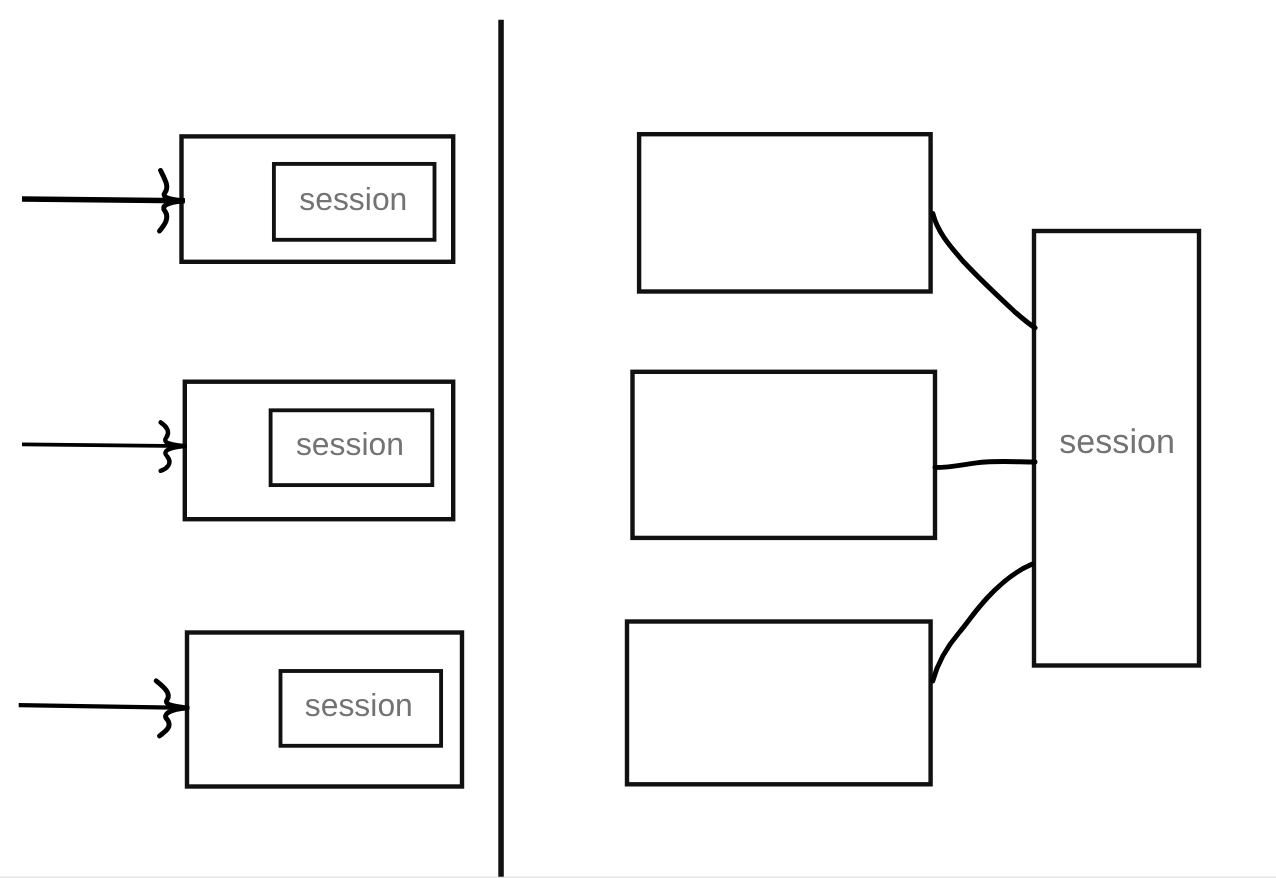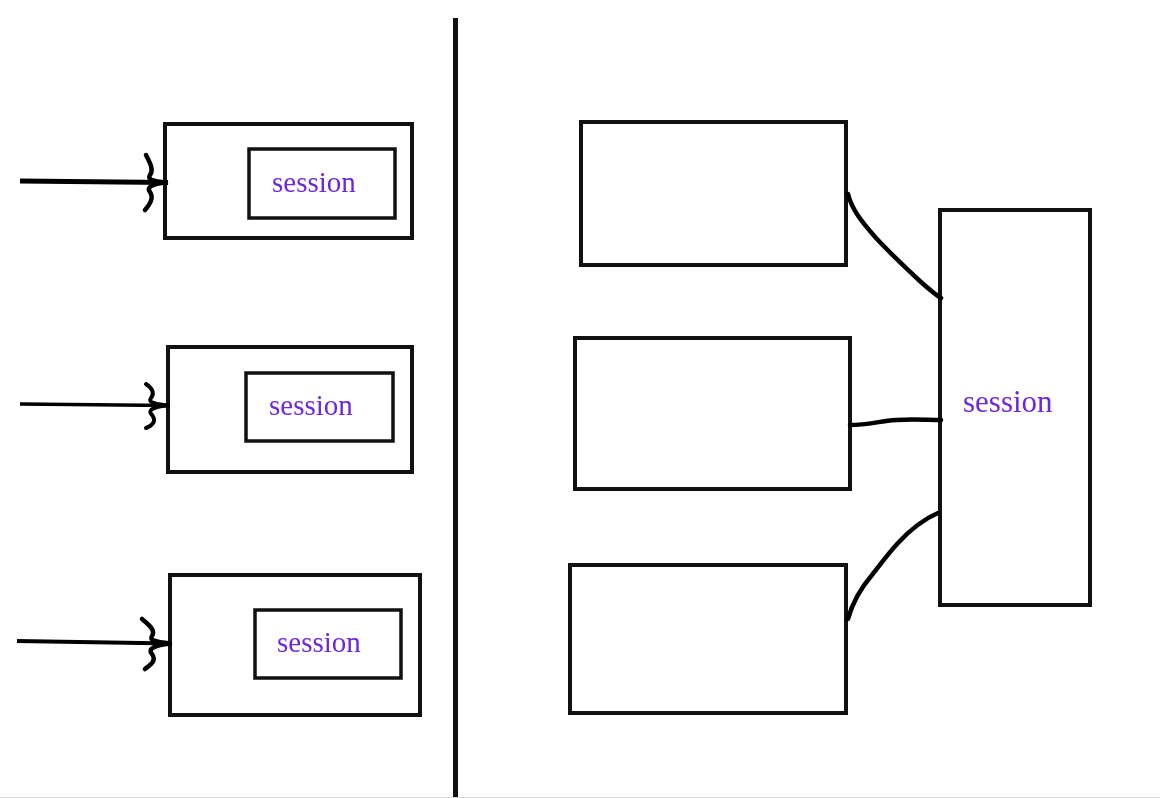--- a/index.html
+++ b/index.html
@@ -22,22 +22,22 @@
   }
   #vector-layer {
     position: absolute;
     left: 0;
     top: 0;
     width: 1160px;
     height: 798px;
   }
   .label-text {
     position: absolute;
-    font-family: Liberation Serif, serif;
-    color: #6d28d9;
+    font-family: Liberation Sans, sans-serif;
+    color: #737373;
     white-space: nowrap;
     user-select: none;
     line-height: 1;
   }
   .label-inner {
     font-size: 29px;
   }
   .label-aggregate {
     font-size: 31px;
   }

